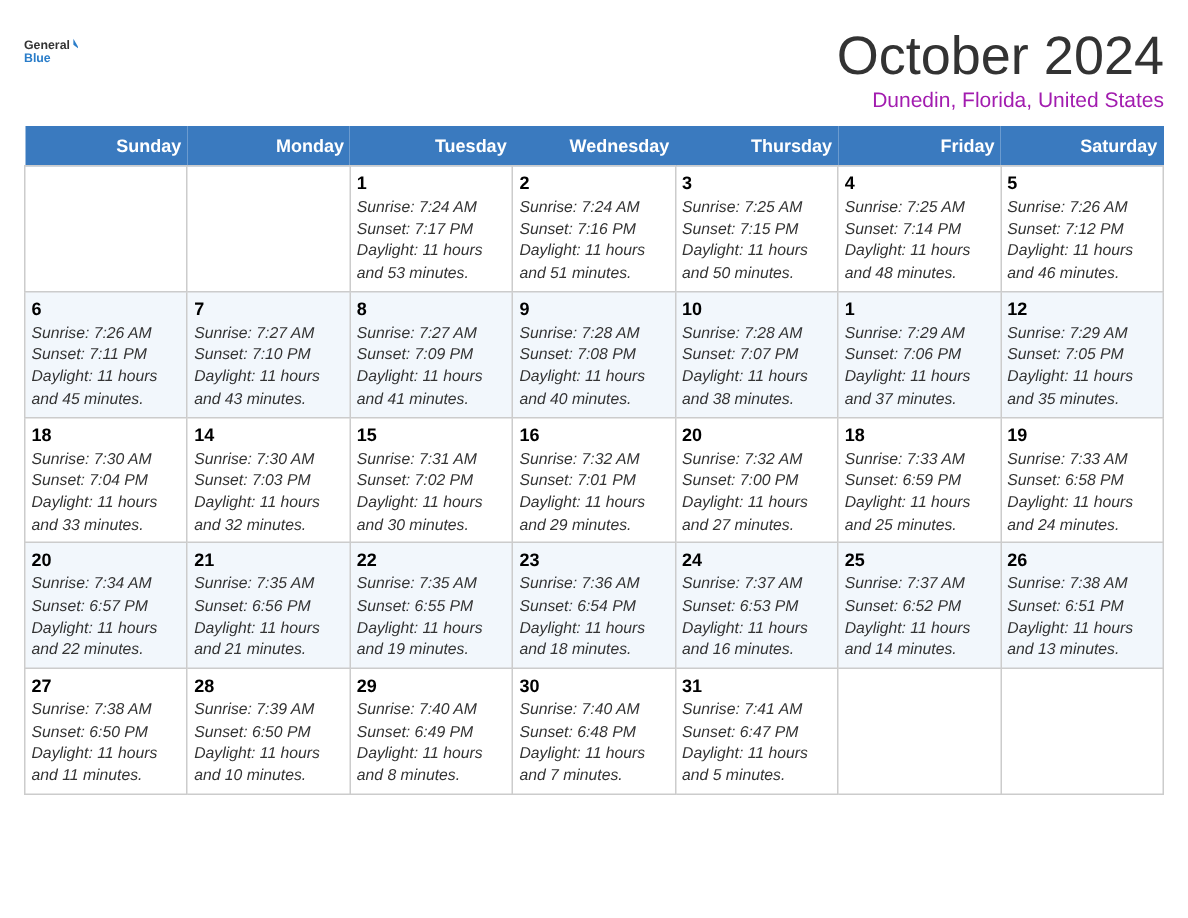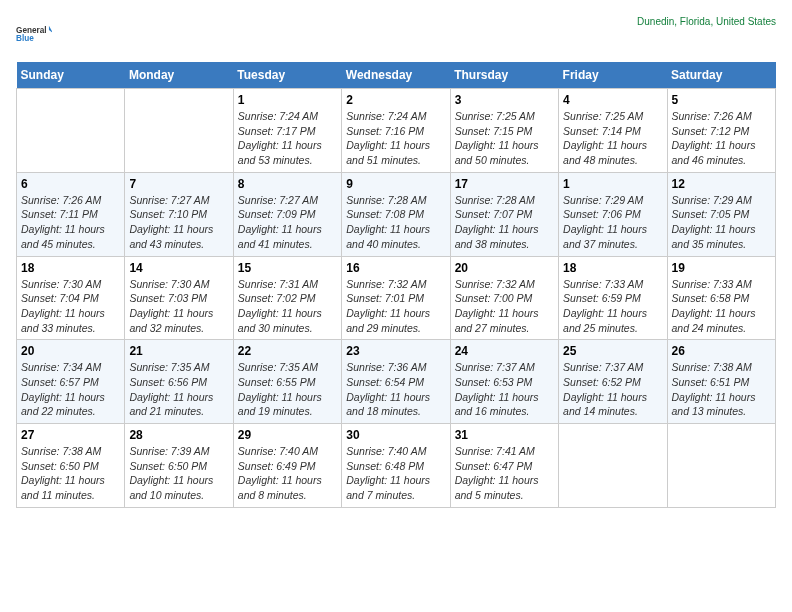--- a/index.html
+++ b/index.html
@@ -23,33 +23,33 @@
     }
     .title-section {
       text-align: right;
     }
     .month-title {
       font-size: 36px;
       color: #333;
       font-weight: normal;
     }
     .subtitle {
-      font-size: 10px;
-      color: #15803d;
+      font-size: 14px;
+      color: #a21caf;
     }
     table {
       width: 100%;
       border-collapse: collapse;
       font-size: 11px;
     }
     th {
       background-color: #3a7abf;
       color: #fff;
       padding: 6px 4px;
-      text-align: left;
+      text-align: right;
       font-size: 12px;
     }
     td {
       border: 1px solid #ccc;
       vertical-align: top;
       padding: 4px;
       width: 14.28%;
       height: 80px;
     }
     td.empty {
@@ -81,20 +81,21 @@
 
 <div class="header">
   <div class="logo">
   <svg width="36" height="36" viewBox="0 0 70 40">
     <text x="0" y="18" font-size="16" font-weight="bold" font-family="Arial" fill="#333">General</text>
     <text x="0" y="34" font-size="16" font-weight="bold" font-family="Arial" fill="#2a7dc9">Blue</text>
     <polygon points="64,4 72,18 64,12" fill="#2a7dc9"></polygon>
   </svg>
 </div>
   <div class="title-section">
+    <div class="month-title">October 2024</div>
     <div class="subtitle">Dunedin, Florida, United States</div>
   </div>
 </div>
 
 <table>
   <thead>
     <tr id="header-row">
         <th>Sunday</th>
         <th>Monday</th>
         <th>Tuesday</th>
@@ -158,21 +159,21 @@
           Sunrise: 7:27 AM<br>Sunset: 7:09 PM<br>Daylight: 11 hours and 41 minutes.
         </div>
       </td>
         <td>
         <div class="day-number">9</div>
         <div class="day-info">
           Sunrise: 7:28 AM<br>Sunset: 7:08 PM<br>Daylight: 11 hours and 40 minutes.
         </div>
       </td>
         <td>
-        <div class="day-number">17</div>
+        <div class="day-number">10</div>
         <div class="day-info">
           Sunrise: 7:28 AM<br>Sunset: 7:07 PM<br>Daylight: 11 hours and 38 minutes.
         </div>
       </td>
         <td>
         <div class="day-number">1</div>
         <div class="day-info">
           Sunrise: 7:29 AM<br>Sunset: 7:06 PM<br>Daylight: 11 hours and 37 minutes.
         </div>
       </td>

